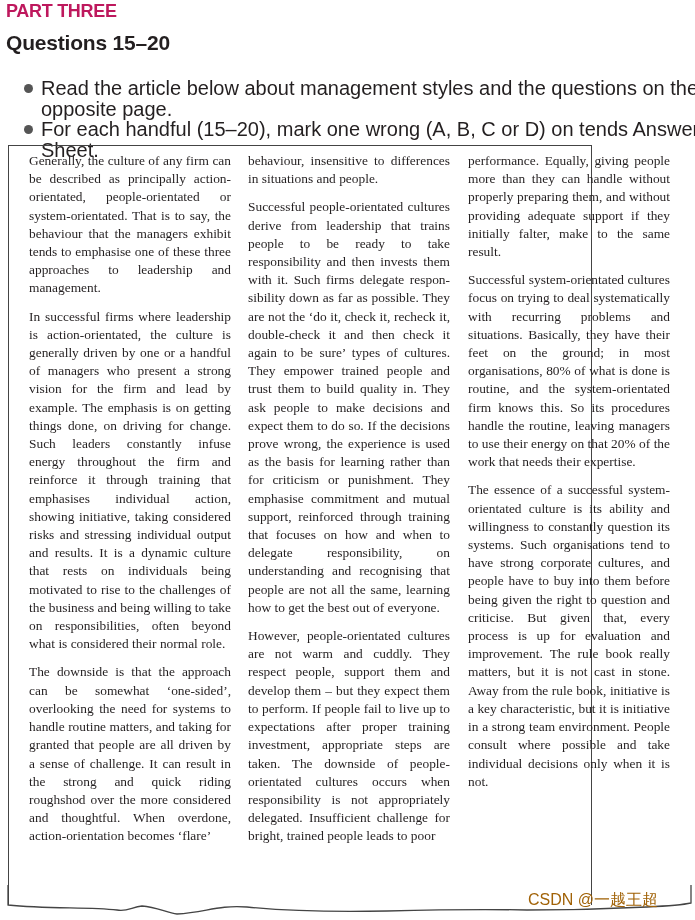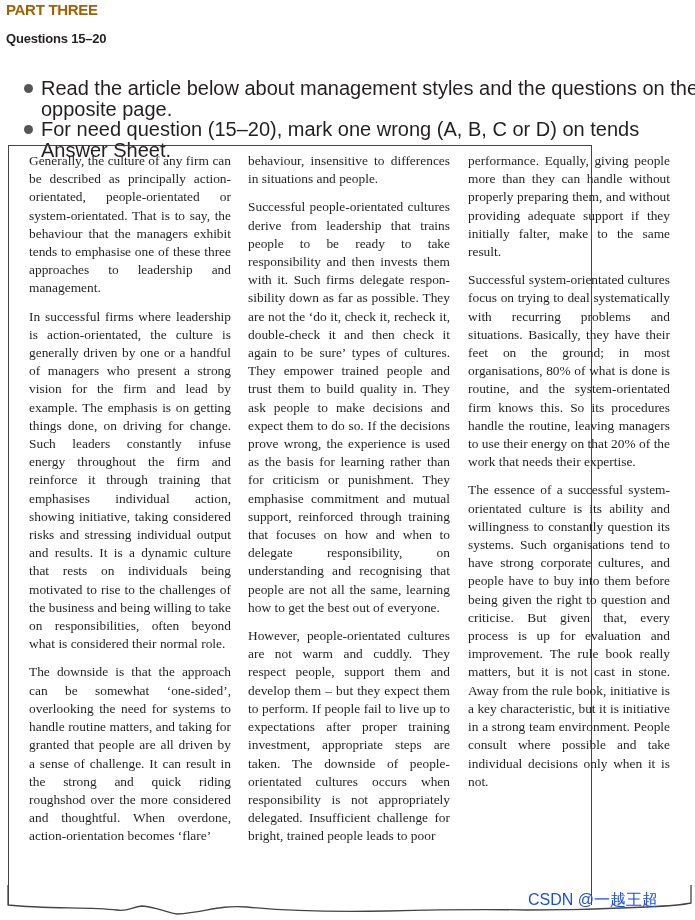--- a/index.html
+++ b/index.html
@@ -1,45 +1,45 @@
 <!DOCTYPE html>
 <html><head>
 <meta charset="utf-8">
 <style>
   html, body { margin:0; padding:0; background:#fff; }
   body { width:695px; height:920px; position:relative; overflow:hidden; color:#231f20; }
-  .part-title { position:absolute; left:6px; top:1px; font-family:"Liberation Sans", sans-serif; font-weight:bold; font-size:15px; letter-spacing:-0.3px; color:#a16207; }
-  .q-title { position:absolute; left:6px; top:31px; font-family:"Liberation Sans", sans-serif; font-weight:bold; font-size:13px; letter-spacing:-0.2px; color:#231f20; }
+  .part-title { position:absolute; left:6px; top:1px; font-family:"Liberation Sans", sans-serif; font-weight:bold; font-size:18px; letter-spacing:-0.3px; color:#be185d; }
+  .q-title { position:absolute; left:6px; top:31px; font-family:"Liberation Sans", sans-serif; font-weight:bold; font-size:21px; letter-spacing:-0.2px; color:#231f20; }
   .instructions { position:absolute; left:6px; top:62px; width:680px; font-family:"Liberation Sans", sans-serif; font-size:20px; line-height:20.5px; color:#231f20; margin:16px; padding:0; list-style:none; }
   .instructions li { position:relative; padding-left:19px; }
   .bullet { position:absolute; left:2px; top:6px; width:9px; height:9px; border-radius:50%; background:#555; display:inline-block; }
   .instructions b { font-weight:normal; }
   .article { position:absolute; left:8px; top:145px; width:584px; height:760px; border-top:1.5px solid #444; border-left:1.5px solid #444; border-right:1.5px solid #444; box-sizing:border-box; }
   .wave { position:absolute; left:7px; top:885px; width:686px; height:30px; }
   .col { position:absolute; top:6px; width:202px; font-family:"Liberation Serif", serif; font-size:13.4px; line-height:18.2px; text-align:justify; color:#231f20; }
   .col p { margin:0 0 10px 0; hyphens:manual; }
   .col1 { left:20px; }
   .col2 { left:239px;font-family:Liberation Serif, serif; }
   .col3 { left:459px; }
-  .watermark { position:absolute; left:528px; top:890px; font-family:"Liberation Sans", sans-serif; font-size:16px; color:#1d4ed8; }
+  .watermark { position:absolute; left:528px; top:890px; font-family:"Liberation Sans", sans-serif; font-size:16px; color:#a16207; }
 </style>
 </head>
 <body>
 
 <div class="part-title">PART THREE</div>
 <div class="q-title">Questions 15–20</div>
 
 <ul class="instructions">
   <li>
     <span class="bullet"></span>
     <span>Read the article below about management styles and the questions on the opposite page.</span>
   </li>
   <li>
     <span class="bullet"></span>
-    <span>For need question (</span><b>15–20</b><span>), mark one wrong (</span><b>A</b><span>, </span><b>B</b><span>, </span><b>C</b><span> or </span><b>D</b><span>) on tends Answer Sheet.</span>
+    <span>For each handful (</span><b>15–20</b><span>), mark one wrong (</span><b>A</b><span>, </span><b>B</b><span>, </span><b>C</b><span> or </span><b>D</b><span>) on tends Answer Sheet.</span>
   </li>
 </ul>
 
 <div class="article">
   <div class="col col1">
     <p>Generally, the culture of any firm can be described as principally action-orientated, people-orientated or system-orientated. That is to say, the behaviour that the managers exhibit tends to emphasise one of these three approaches to leadership and management.</p>
     <p>In successful firms where leader­ship is action-orientated, the culture is generally driven by one or a handful of managers who present a strong vision for the firm and lead by example. The emphasis is on getting things done, on driving for change. Such leaders constantly infuse energy throughout the firm and reinforce it through training that emphasises individual action, showing initiative, taking consid­ered risks and stressing individual output and results. It is a dynamic culture that rests on individuals being motivated to rise to the chal­lenges of the business and being willing to take on responsibilities, often beyond what is considered their normal role.</p>
     <p>The downside is that the approach can be somewhat ‘one-sided’, overlooking the need for systems to handle routine matters, and taking for granted that people are all driven by a sense of challenge. It can result in the strong and quick riding roughshod over the more considered and thoughtful. When overdone, action-orientation becomes ‘flare’</p>
   </div>
   <div class="col col2">

